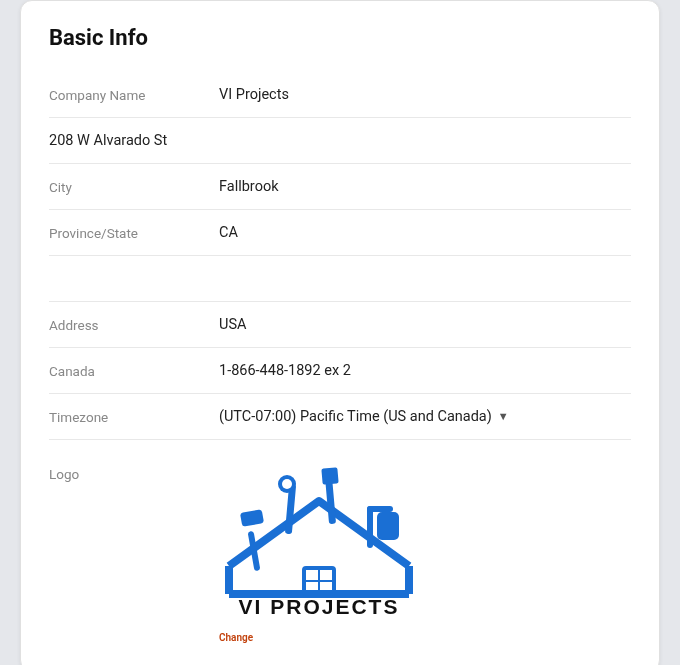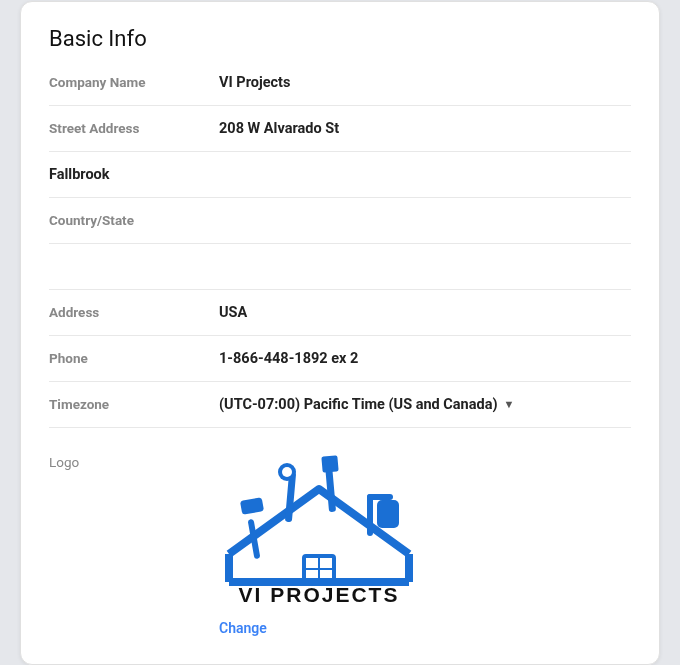--- a/index.html
+++ b/index.html
@@ -14,31 +14,30 @@
     .card {
       background: #fff;
       border-radius: 12px;
       border: 1px solid #e0e0e0;
       width: 640px;
       padding: 24px 28px 28px 28px;
       box-shadow: 0 1px 4px rgba(0,0,0,0.07);
     }
     .card-title {
       font-size: 22px;
-      font-weight: 400;
+      font-weight: 700;
       color: #111;
-      margin-bottom: 9px;
+      margin-bottom: 22px;
     }
     .info-row {
       display: flex;
       align-items: center;
       border-bottom: 1px solid #e8e8e8;
       padding: 13px 0;
       min-height: 46px;
-      font-weight: bold;
     }
     .info-row:last-child {
       border-bottom: none;
     }
     .info-label {
       flex: 0 0 170px;
       font-size: 13.5px;
       color: #888;
       padding-right: 12px;
     }
@@ -73,61 +72,62 @@
     .logo-content {
       flex: 1;
       display: flex;
       flex-direction: column;
       align-items: flex-start;
     }
     .logo-svg-wrapper {
       margin-bottom: 12px;
     }
     .change-link {
-      font-size: 14px;
-      color: #3b82f6;
+      font-size: 10px;
+      color: #c2410c;
       font-weight: 600;
       cursor: pointer;
       text-decoration: none;
     }
   </style>
 </head>
 <body>
 
 <div class="card">
   <div class="card-title">Basic Info</div>
 
   <div class="info-row">
     <div class="info-label">Company Name</div>
     <div class="info-value">VI Projects</div>
   </div>
 
   <div class="info-row">
-    <div class="info-label">Street Address</div>
     <div class="info-value">208 W Alvarado St</div>
   </div>
 
   <div class="info-row">
+    <div class="info-label">City</div>
     <div class="info-value">Fallbrook</div>
   </div>
 
   <div class="info-row">
-    <div class="info-label">Country/State</div>
+    <div class="info-label">Province/State</div>
+    <div class="info-value">CA</div>
   </div>
 
   <div class="info-row">
   </div>
 
   <div class="info-row">
     <div class="info-label">Address</div>
     <div class="info-value">USA</div>
   </div>
 
   <div class="info-row">
-    <div class="info-label">Phone</div>
+    <div class="info-label">Canada</div>
     <div class="info-value">1-866-448-1892 ex 2</div>
   </div>
 
   <div class="info-row">
     <div class="info-label">Timezone</div>
     <div class="info-value" style="cursor:pointer;">
       <span class="timezone-value">
         <span>(UTC-07:00) Pacific Time (US and Canada)</span>
         <span class="dropdown-arrow">▼</span>
       </span>

